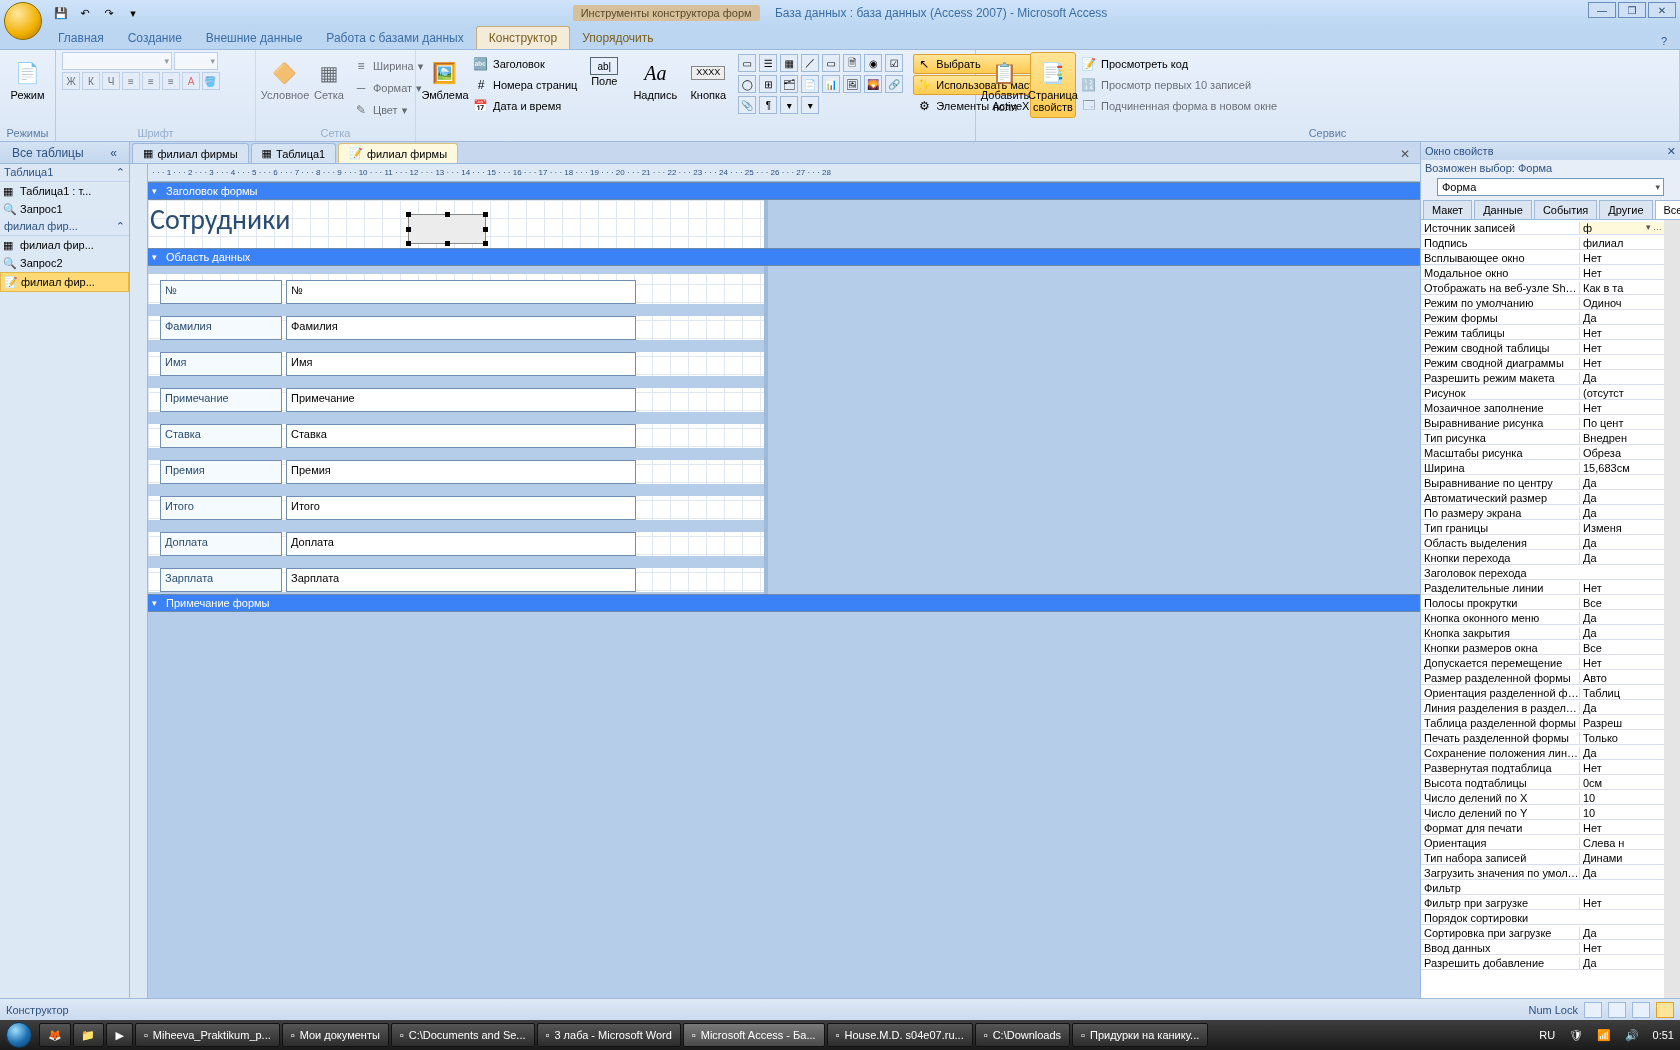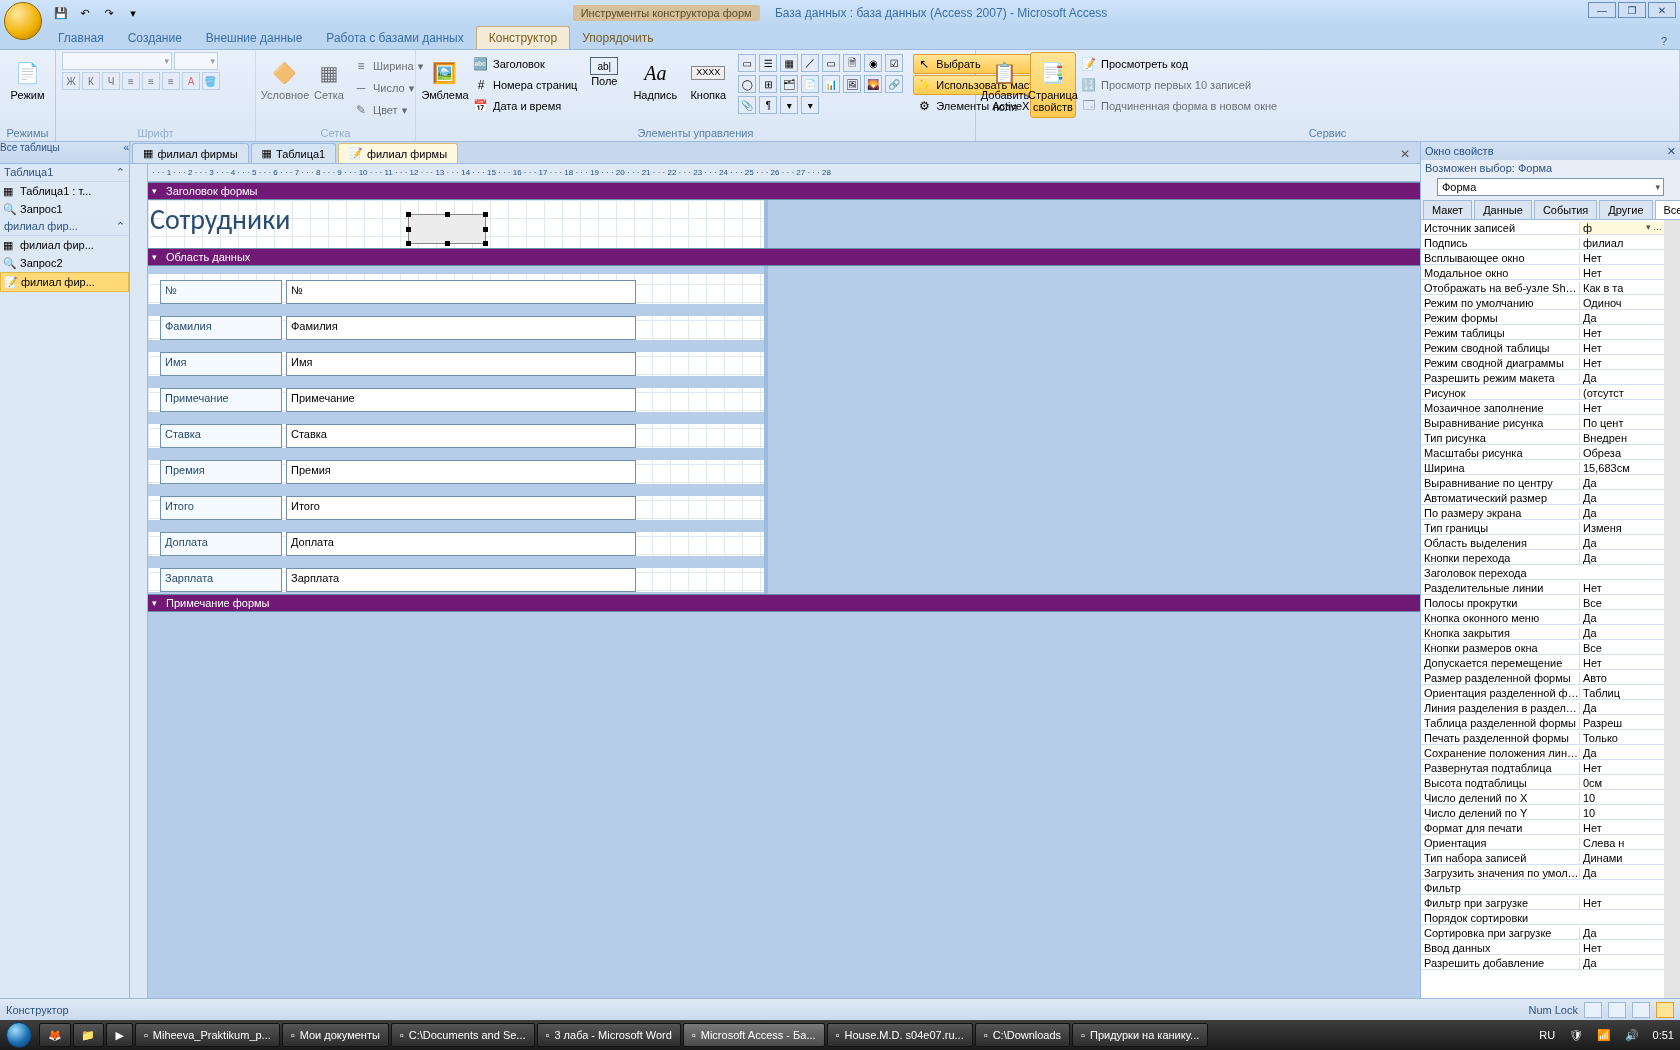--- a/index.html
+++ b/index.html
@@ -36,37 +36,37 @@
 .ico16{width:16px;height:16px;display:inline-flex;align-items:center;justify-content:center;font-size:12px}
 .combo{height:18px;border:1px solid #9db9db;background:#fff;font-size:11px;padding:0 14px 0 4px;display:inline-flex;align-items:center;position:relative;color:#888}
 .combo::after{content:"▾";position:absolute;right:2px;color:#555;font-size:9px}
 .mini-btn{width:18px;height:18px;border:1px solid #9db9db;background:#e4ecf7;display:inline-flex;align-items:center;justify-content:center;font-size:10px}
 .disabled{opacity:.55}
 
 
 .main{display:flex;height:calc(1050px - 26px - 24px - 92px - 22px - 30px);}
 
 .navpane{width:130px;background:#dde8f5;border-right:1px solid #9db9db;display:flex;flex-direction:column}
-.nav-hdr{height:22px;background:linear-gradient(#d3e2f3,#c4d7ee);border-bottom:1px solid #9db9db;display:flex;align-items:flex-start;padding:0 0;font-size:10px;color:#2d5284;justify-content:space-between}
+.nav-hdr{height:22px;background:linear-gradient(#d3e2f3,#c4d7ee);border-bottom:1px solid #9db9db;display:flex;align-items:center;padding:0 12px;font-size:12px;color:#2d5284;justify-content:space-between}
 .nav-grp{padding:2px 4px;background:#dce7f5;border-bottom:1px solid #c3d4ea;color:#2d5284;display:flex;justify-content:space-between}
 .nav-item{padding:3px 4px 3px 20px;position:relative;cursor:default}
 .nav-item.sel{background:#ffd976;border:1px solid #e2b74c}
 .nav-item .nico{position:absolute;left:3px;top:3px;font-size:11px}
 
 .docarea{flex:1;display:flex;flex-direction:column;min-width:0}
 .doctabs{height:22px;background:#c7d8ee;border-bottom:1px solid #9db9db;display:flex;align-items:flex-end;padding-left:2px}
 .doctab{padding:3px 10px;border:1px solid #9db9db;border-bottom:none;background:#d6e3f3;margin-right:2px;border-radius:3px 3px 0 0;display:flex;align-items:center;gap:4px;font-size:11px}
 .doctab.active{background:#fef8df;border-color:#d7bf79}
 .doctabs .close{margin-left:auto;margin-right:4px;font-size:12px;color:#555;padding:2px 6px}
 
 .surface-wrap{flex:1;display:flex;overflow:hidden;background:#b5cde9}
 .vruler{width:18px;background:#dde8f5;border-right:1px solid #9db9db;position:relative;font-size:8px;color:#2d5284}
 .surface{flex:1;overflow:auto;position:relative}
 .hruler{height:18px;background:#dde8f5;border-bottom:1px solid #9db9db;font-size:8px;color:#2d5284;white-space:nowrap;overflow:hidden;display:flex;align-items:center;padding-left:4px}
-.section-bar{height:18px;background:#701a75;color:#fff;font-size:11px;display:flex;align-items:center;padding-left:18px;border-top:1px solid #6e88a8;border-bottom:1px solid #6e88a8;position:relative}
+.section-bar{height:18px;background:#3b82f6;color:#fff;font-size:11px;display:flex;align-items:center;padding-left:18px;border-top:1px solid #6e88a8;border-bottom:1px solid #6e88a8;position:relative}
 .section-bar::before{content:"▾";position:absolute;left:4px;font-size:9px}
 .detail-grid{background:#fff;position:relative;background-image:linear-gradient(#dfe7f1 1px,transparent 1px),linear-gradient(90deg,#dfe7f1 1px,transparent 1px);background-size:18px 18px}
 .form-hdr .detail-grid{height:48px}
 .detail .detail-grid{height:328px}
 .footer .detail-grid{height:250px;background:#b5cde9;background-image:none}
 .form-title{position:absolute;left:2px;top:2px;font-family:Calibri,sans-serif;font-size:28px;color:#2a4c73}
 .sel-box{position:absolute;left:260px;top:14px;width:78px;height:30px;background:#ececec;border:1px solid #888}
 .sel-box .h{position:absolute;width:5px;height:5px;background:#000}
 .field-row{position:absolute;left:12px;height:24px;display:flex}
 .field-label{width:122px;border:1px solid #708db2;background:#f5faff;color:#2a4c73;padding:3px 4px;font-size:11px}
@@ -172,21 +172,21 @@
       <div class="big-btn">
         <div class="ico32">🔶</div>
         <span>Условное</span>
       </div>
       <div class="big-btn">
         <div class="ico32">▦</div>
         <span>Сетка</span>
       </div>
       <div style="display:flex;flex-direction:column;gap:2px;margin-top:4px">
         <div class="small-row"><span class="ico16">≡</span><span>Ширина</span> ▾</div>
-        <div class="small-row"><span class="ico16">─</span><span>Число</span> ▾</div>
+        <div class="small-row"><span class="ico16">─</span><span>Формат</span> ▾</div>
         <div class="small-row"><span class="ico16">✎</span><span>Цвет</span> ▾</div>
       </div>
     </div>
     <div class="rgroup-label">Сетка</div>
   </div>
 
   <div class="rgroup" style="width:560px">
     <div class="rgroup-body">
       <div class="big-btn">
         <div class="ico32">🖼️</div>
@@ -256,21 +256,20 @@
         <div class="small-row sel">
             <span class="ico16">✨</span>
             <span>Использовать мастера</span>
           </div>
         <div class="small-row">
             <span class="ico16">⚙</span>
             <span>Элементы ActiveX</span>
           </div>
       </div>
     </div>
-    <div class="rgroup-label">Элементы управления</div>
   </div>
 
   <div class="rgroup" style="flex:1">
     <div class="rgroup-body">
       <div class="big-btn">
         <div class="ico32">📋</div>
         <span>Добавить поля</span>
       </div>
       <div class="big-btn sel">
         <div class="ico32">📑</div>

